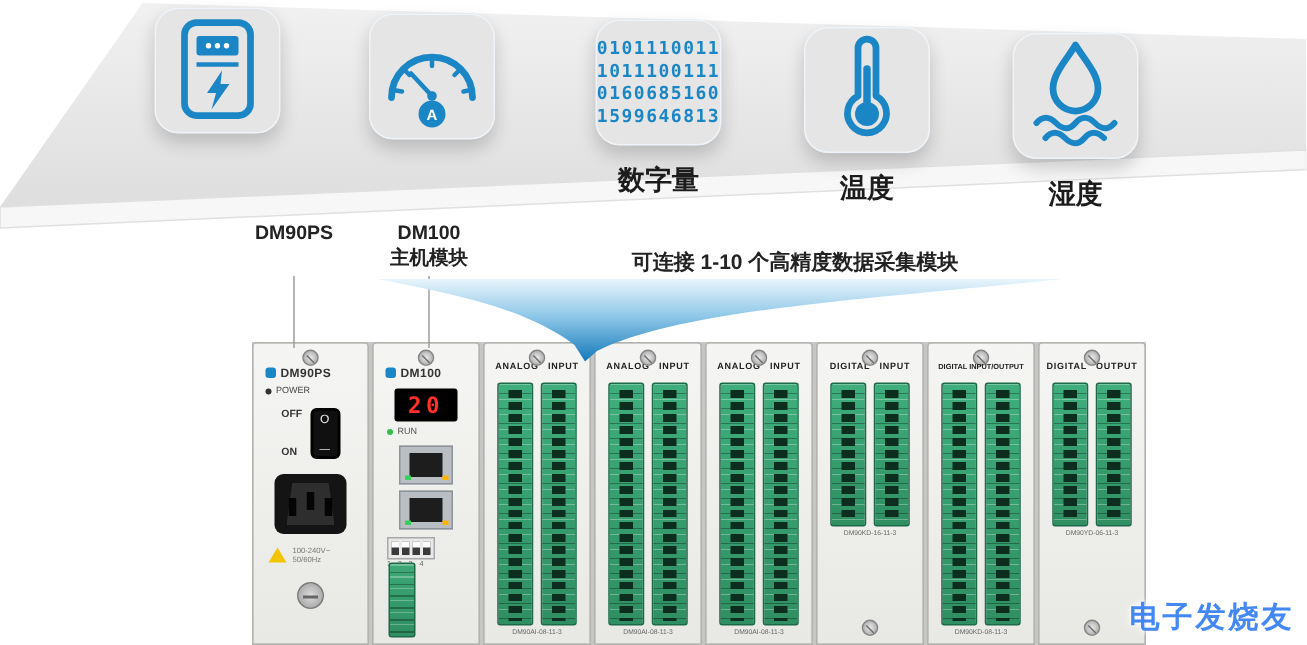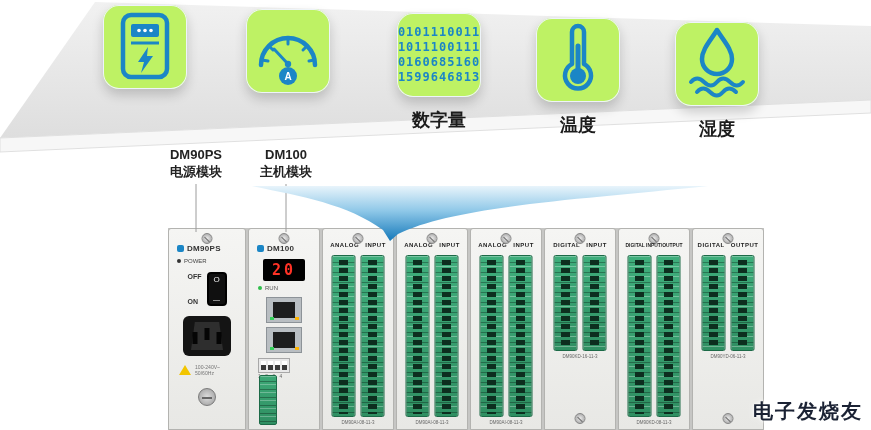--- a/index.html
+++ b/index.html
@@ -4,21 +4,21 @@
 <style>
   html,body{margin:0;padding:0;background:#fff;}
   #page{position:relative;width:871px;height:430px;overflow:hidden;background:#fff;
         font-family:"Liberation Sans",sans-serif;}
   svg{display:block;}
   .bg,.overlay{position:absolute;left:0;top:0;pointer-events:none;}
   .bg{z-index:0;}
   .overlay{z-index:3;}
 
   
-  .tile{position:absolute;width:84px;height:84px;background:#bef264;border-radius:16px;
+  .tile{position:absolute;width:84px;height:84px;background:#e5e5e5;border-radius:16px;
         box-shadow:0 6px 12px rgba(0,0,0,.18),0 0 0 1px #eef4f9 inset;z-index:2;
         display:flex;align-items:center;justify-content:center;}
   .t1{left:103px;top:5px;}  .t2{left:246px;top:9px;}  .t3{left:397px;top:13px;}
   .t4{left:536px;top:18px;} .t5{left:675px;top:22px;}
   .tile-label{position:absolute;width:140px;text-align:center;font-size:18px;font-weight:bold;
         color:#1c1c1c;z-index:2;}
   .l1{left:75px;top:100px;} .l2{left:218px;top:104px;} .l3{left:369px;top:108px;}
   .l4{left:508px;top:113px;} .l5{left:647px;top:117px;}
   .bin{font-family:"DejaVu Sans Mono",monospace;font-weight:bold;color:#1b86c6;
        font-size:12px;line-height:15px;letter-spacing:1px;text-align:center;}
@@ -97,21 +97,21 @@
        background:repeating-linear-gradient(to bottom,rgba(255,255,255,.30) 0 1px,rgba(0,0,0,0) 1px 6px,rgba(0,0,0,.30) 6px 7px,rgba(0,0,0,0) 7px 10px),linear-gradient(#3fae7c,#2f8f62);}
   .strip::after{content:"";position:absolute;left:50%;transform:translateX(-50%);top:2px;bottom:2px;width:9px;
        background:repeating-linear-gradient(to bottom,#0d2e1f 2px 7px,rgba(0,0,0,0) 7px 10px);}
   .strips.full .strip{height:160px;}
   .strips.short .strip{height:94px;}
   .model{position:absolute;bottom:4px;left:0;width:100%;text-align:center;font-size:6px;color:#666;
          transform:scale(.75);}
   .model.under{bottom:auto;top:124px;}
 
   
-  .wm{position:absolute;right:8px;bottom:5px;z-index:4;text-align:left;color:#0f172a;opacity:.95;}
+  .wm{position:absolute;right:8px;bottom:5px;z-index:4;text-align:left;color:#3b82f6;opacity:.95;}
   .wm-title{font-size:20px;font-weight:bold;letter-spacing:2px;
             text-shadow:0 0 3px #fff,0 0 5px #fff;}
   .wm-url{font-size:12px;text-shadow:0 0 3px #fff;}
 </style>
 </head>
 <body>
 
 <div id="page">
 
   <svg class="bg" width="871" height="430" viewBox="0 0 871 430">
@@ -174,26 +174,26 @@
       <path d="M22,70 q6,-7 13,0 t13,0 t13,0" fill="none" stroke="#1b86c6" stroke-width="4" stroke-linecap="round"></path>
     </svg>
   </div>
 
   <div class="tile-label l3">数字量</div>
   <div class="tile-label l5">湿度</div>
   <div class="tile-label l4">温度</div>
 
   <div class="ann ann-power">
     <div>DM90PS</div>
-    <div>电源模块</div>
   </div>
   <div class="ann ann-host">
     <div>DM100</div>
     <div>主机模块</div>
   </div>
+  <div class="ann ann-cap">可连接 1-10 个高精度数据采集模块</div>
 
   <div class="rack">
 
     <div class="mod m1">
       <div class="screw"></div>
       <div class="hdr">
         <span class="logo"></span>
         <span class="hdr-txt">DM90PS</span>
       </div>
       <div class="pwr">

